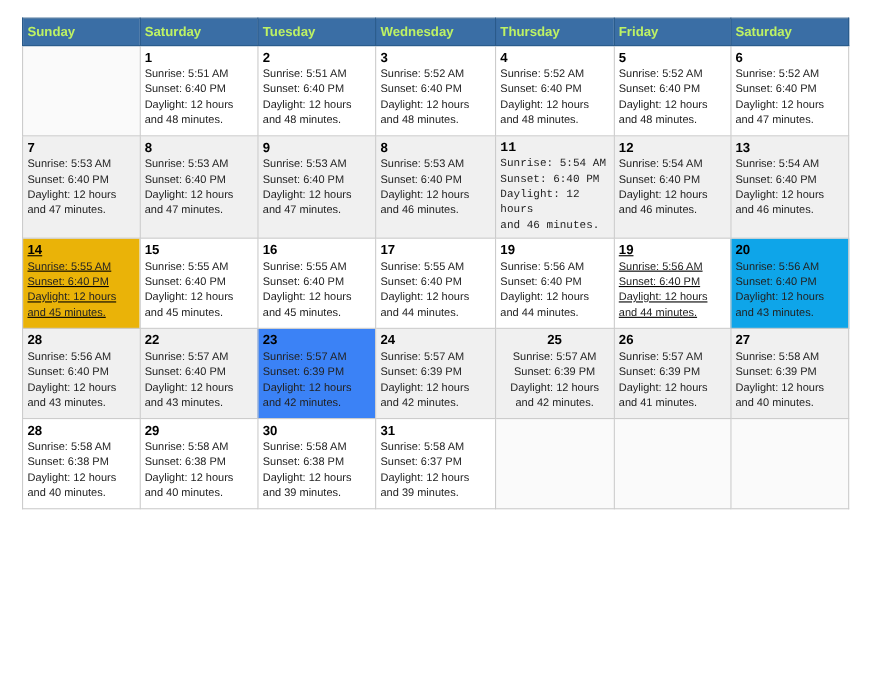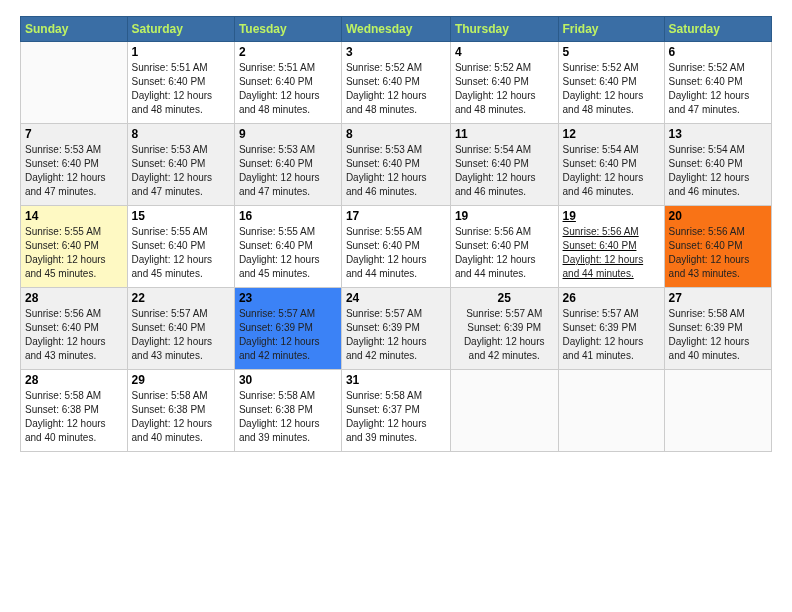--- a/index.html
+++ b/index.html
@@ -179,21 +179,21 @@
 Daylight: 12 hours
 and 47 minutes.</div>
           </td>
           <td style="background: rgb(240, 240, 240);">
             <span class="day-num">8</span>
             <div class="day-info" style="white-space: pre-line;">Sunrise: 5:53 AM
 Sunset: 6:40 PM
 Daylight: 12 hours
 and 46 minutes.</div>
           </td>
-          <td style="background: rgb(240, 240, 240);">
+          <td style="background: rgb(240, 240, 240); font-family: Liberation Mono, monospace;">
             <span class="day-num">11</span>
             <div class="day-info" style="white-space: pre-line;">Sunrise: 5:54 AM
 Sunset: 6:40 PM
 Daylight: 12 hours
 and 46 minutes.</div>
           </td>
           <td style="background: rgb(240, 240, 240); margin-top: 20px;">
             <span class="day-num">12</span>
             <div class="day-info" style="white-space: pre-line;">Sunrise: 5:54 AM
 Sunset: 6:40 PM
@@ -202,21 +202,21 @@
           </td>
           <td style="background: rgb(240, 240, 240);">
             <span class="day-num">13</span>
             <div class="day-info" style="white-space: pre-line;">Sunrise: 5:54 AM
 Sunset: 6:40 PM
 Daylight: 12 hours
 and 46 minutes.</div>
           </td>
         </tr>
         <tr>
-          <td style="background: #fef9c3;">
+          <td style="background: #eab308; text-decoration: underline;">
             <span class="day-num">14</span>
             <div class="day-info" style="white-space: pre-line;">Sunrise: 5:55 AM
 Sunset: 6:40 PM
 Daylight: 12 hours
 and 45 minutes.</div>
           </td>
           <td style="background: rgb(255, 255, 255);">
             <span class="day-num">15</span>
             <div class="day-info" style="white-space: pre-line;">Sunrise: 5:55 AM
 Sunset: 6:40 PM
@@ -244,21 +244,21 @@
 Daylight: 12 hours
 and 44 minutes.</div>
           </td>
           <td style="background: rgb(255, 255, 255); text-decoration: underline;">
             <span class="day-num">19</span>
             <div class="day-info" style="white-space: pre-line;">Sunrise: 5:56 AM
 Sunset: 6:40 PM
 Daylight: 12 hours
 and 44 minutes.</div>
           </td>
-          <td style="background: #f97316;">
+          <td style="background: #0ea5e9;">
             <span class="day-num">20</span>
             <div class="day-info" style="white-space: pre-line;">Sunrise: 5:56 AM
 Sunset: 6:40 PM
 Daylight: 12 hours
 and 43 minutes.</div>
           </td>
         </tr>
         <tr>
           <td style="background: rgb(240, 240, 240);">
             <span class="day-num">28</span>

